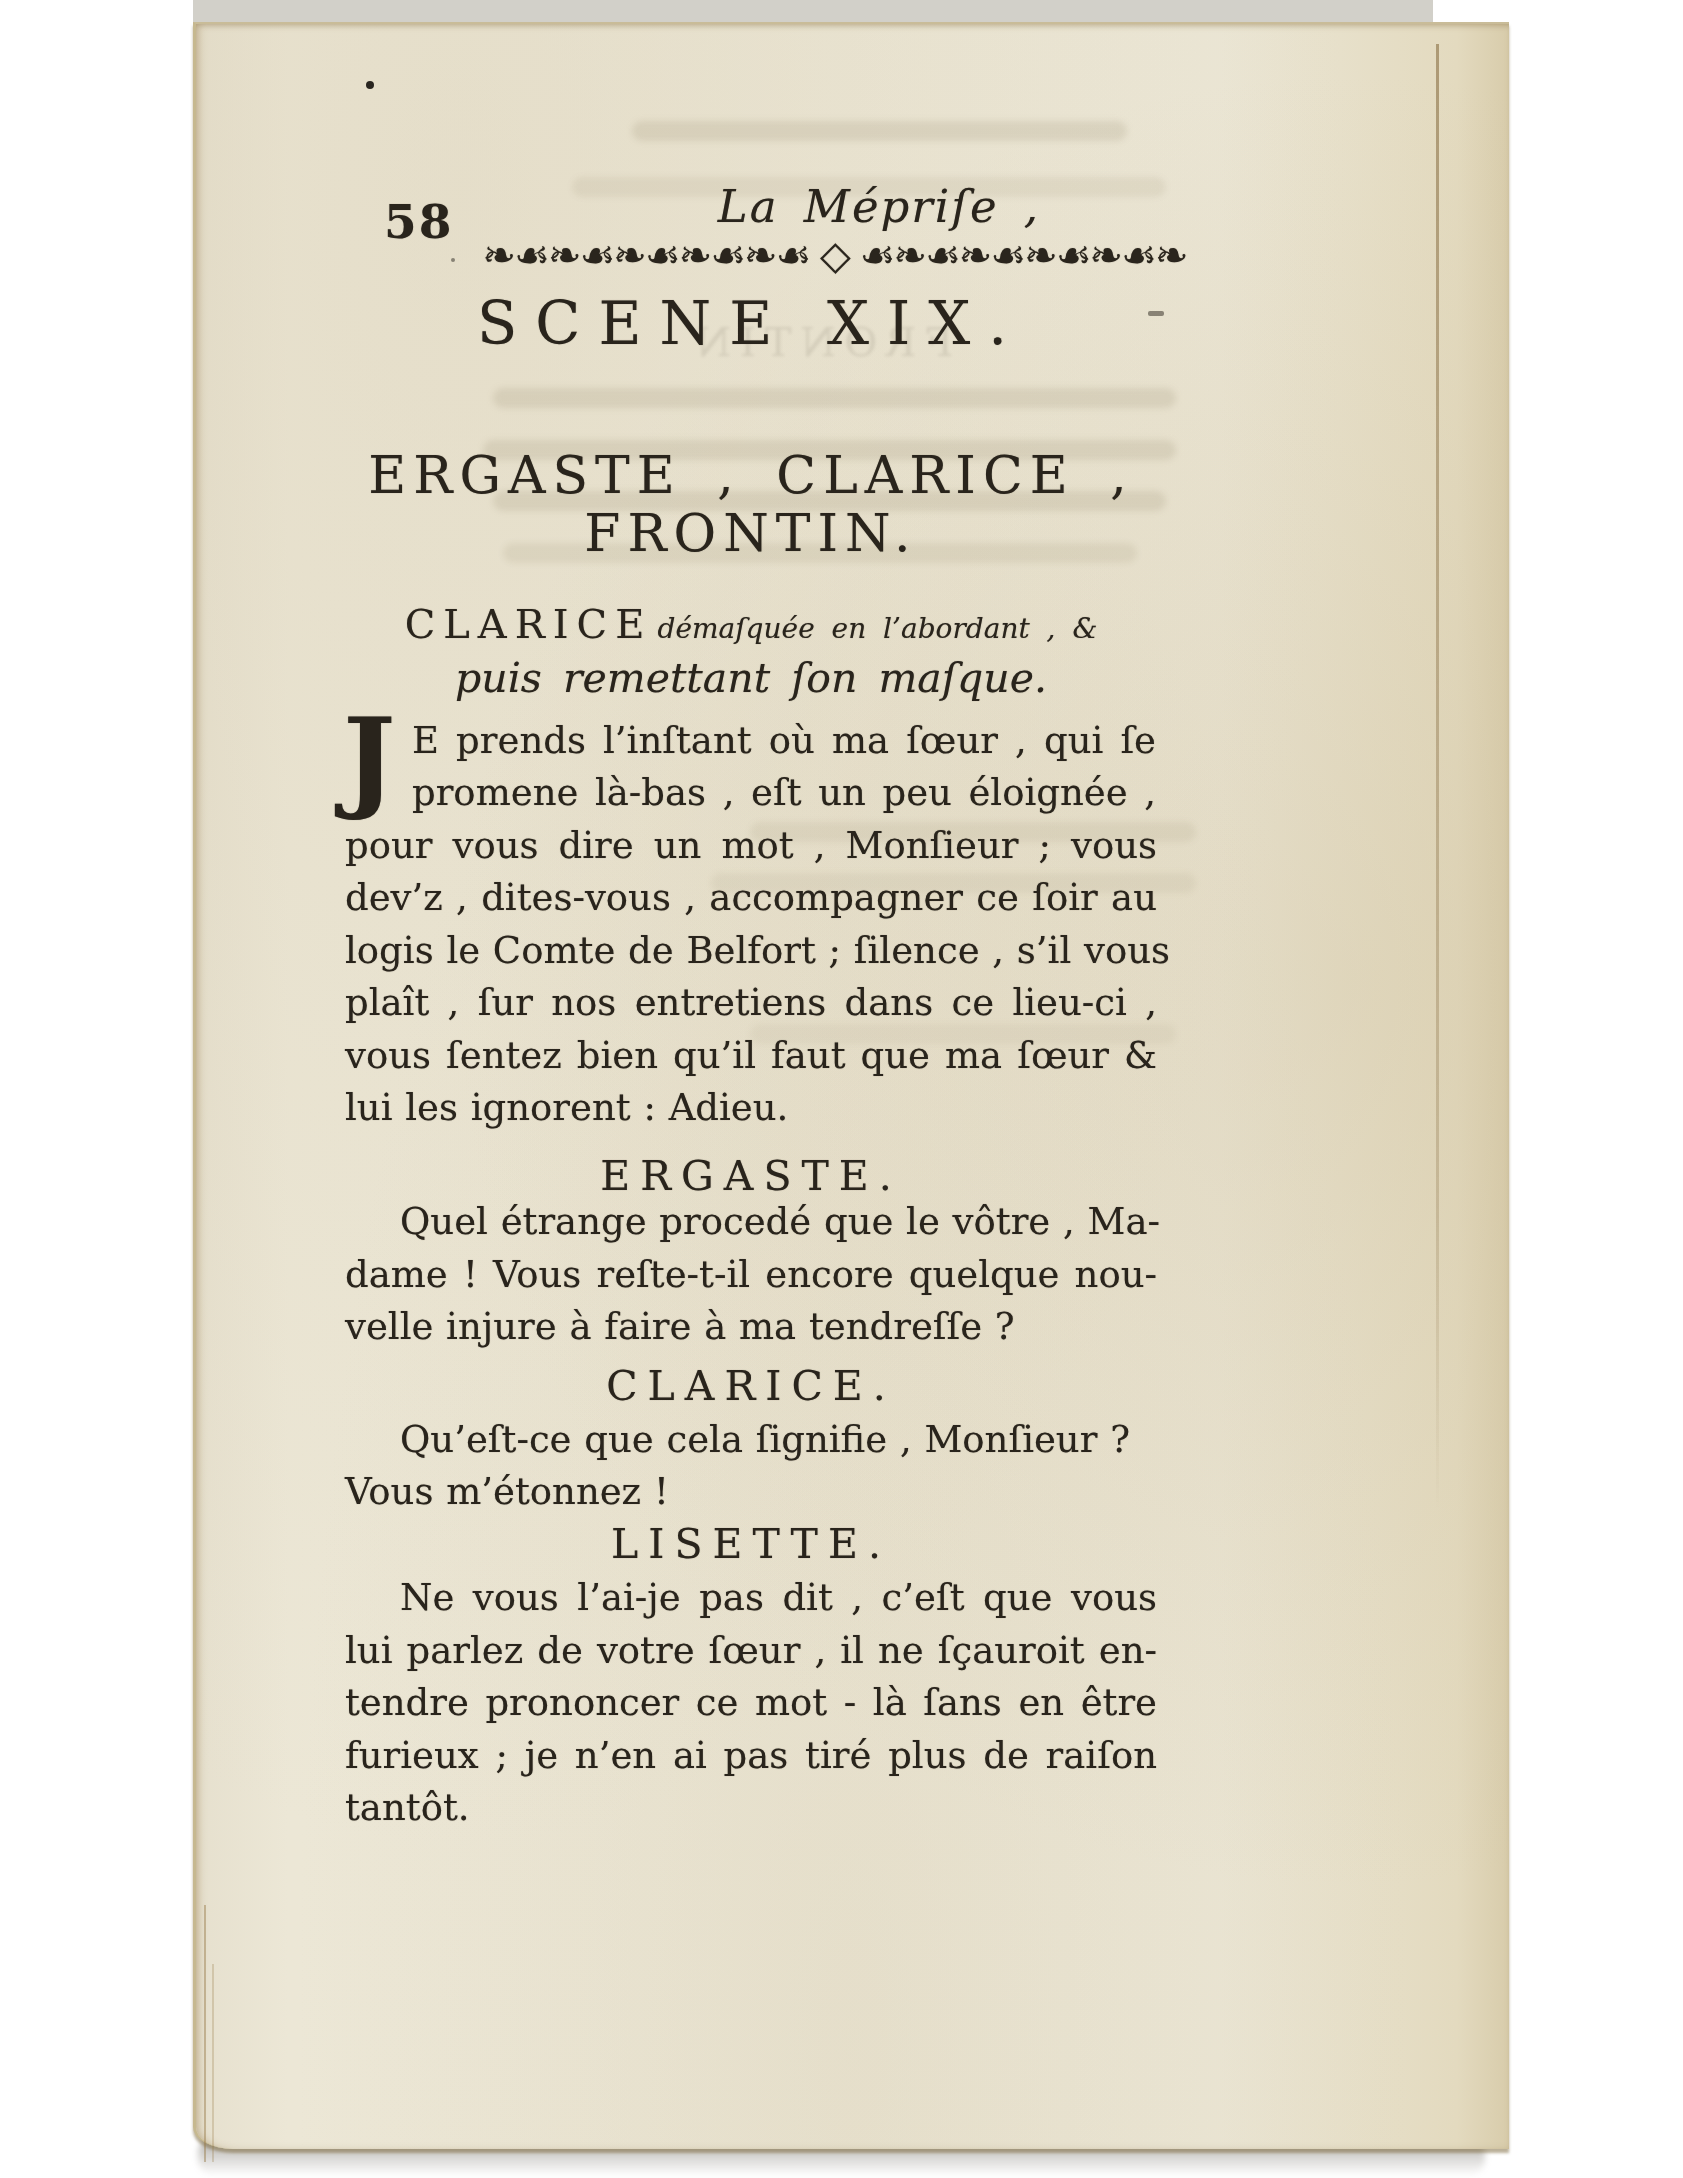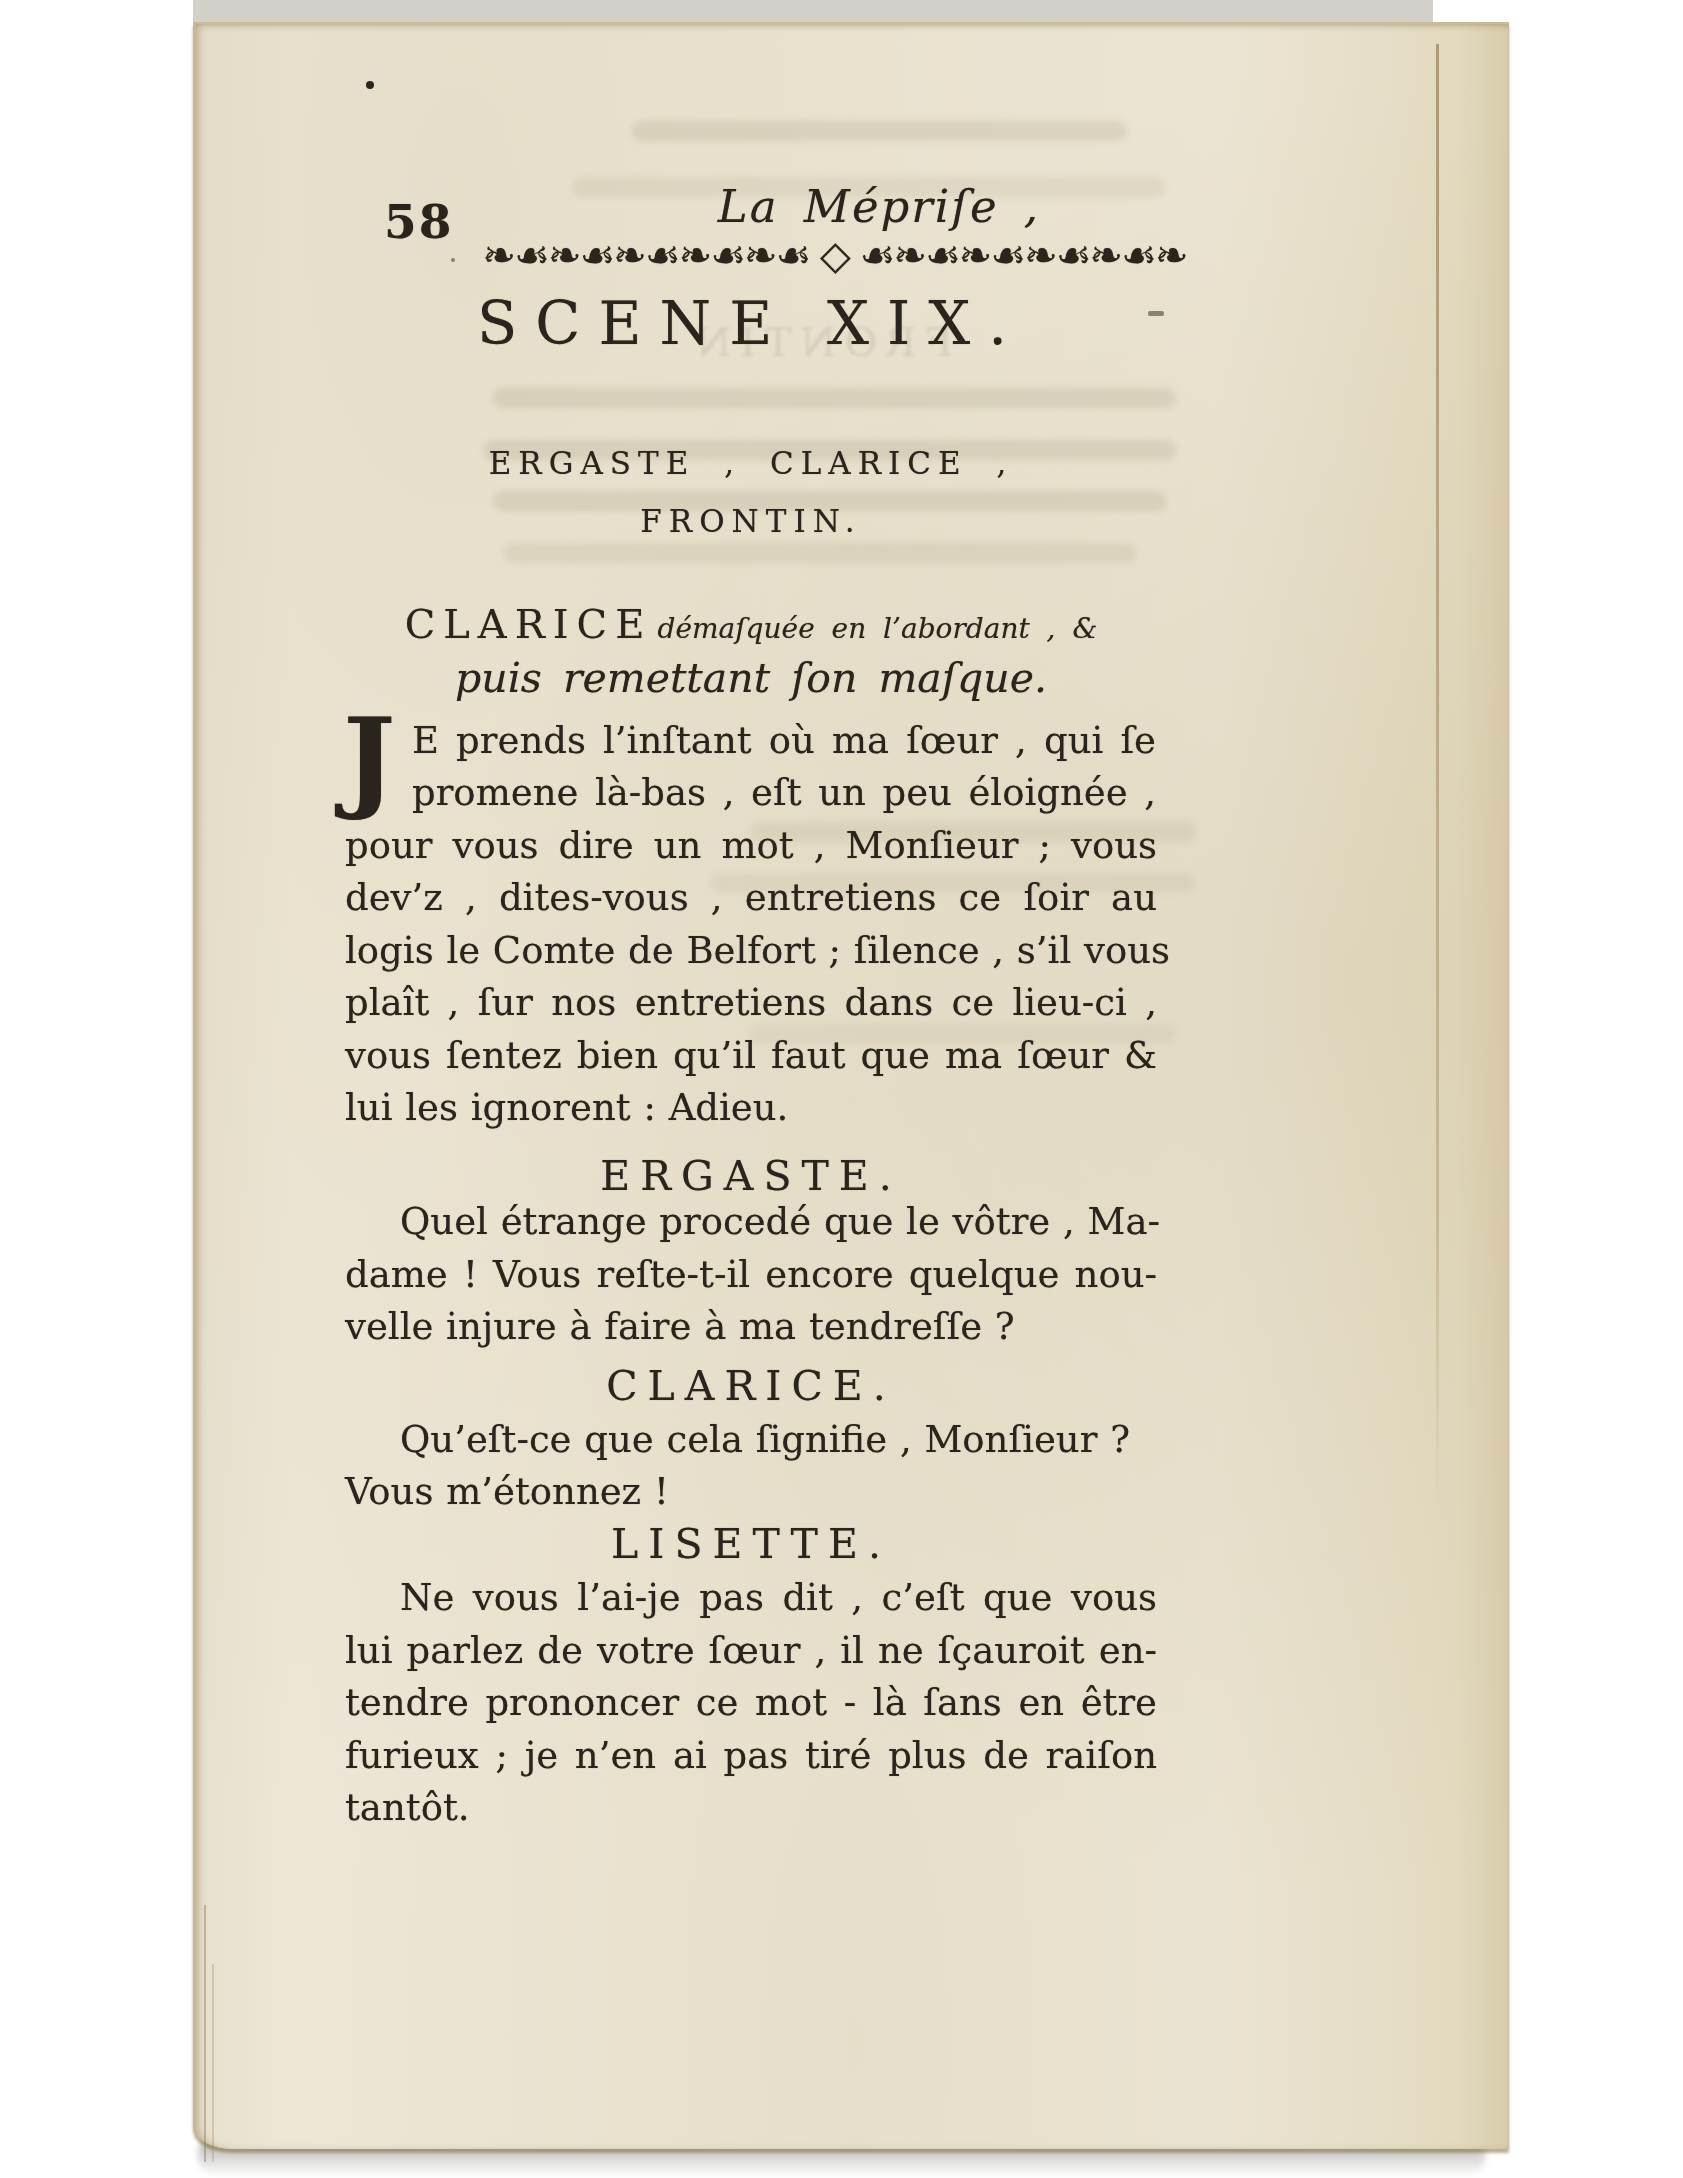--- a/index.html
+++ b/index.html
@@ -51,21 +51,21 @@
   .bl{font-size:37px;line-height:48px;word-spacing:1px;}
   .indent{text-indent:55px;}
   .pagenum{left:188px;top:170px;font-size:47px;font-weight:bold;letter-spacing:2px;}
   .running-title{left:366px;top:156px;width:634px;font-size:45px;font-style:italic;letter-spacing:2px;word-spacing:9px;}
   .ornament{
     left:213px;top:208px;width:851px;font-size:40px;letter-spacing:-2px;
     font-family:"DejaVu Sans",sans-serif;color:#2a251d;text-shadow:0 0 1px rgba(45,38,26,.5);
   }
   .scene-heading{left:149px;top:265px;width:812px;font-size:59px;letter-spacing:18px;}
   .scene-dash{left:952px;top:287px;width:16px;height:5px;background:#29241c;opacity:.5;border-radius:2px;}
-  .chars{left:149px;width:812px;font-size:31px;letter-spacing:7px;word-spacing:12px;}
+  .chars{left:149px;width:812px;font-size:52px;letter-spacing:7px;word-spacing:12px;}
   .chars1{top:421px;}
   .chars2{top:479px;}
   .sd1{left:149px;top:577px;width:812px;}
   .sd2{left:149px;top:630px;width:812px;font-size:41px;font-style:italic;word-spacing:8px;}
   .sd-speaker{position:static;font-size:40px;letter-spacing:8px;margin-top:16px;}
   .sd-it{position:static;font-size:28px;font-style:italic;word-spacing:8px;}
   .dropcap{left:147px;top:685px;font-size:111px;line-height:99px;font-weight:bold;}
   .speech-heading{left:149px;width:812px;font-size:41px;letter-spacing:10px;}
   .ghost-text{
     left:416px;top:295px;width:416px;font-size:40px;letter-spacing:9px;
@@ -118,21 +118,21 @@
   <div class="txt chars chars1 ctr">ERGASTE , CLARICE ,</div>
   <div class="txt chars chars2 ctr">FRONTIN.</div>
 
   <div class="txt sd1 ctr"><span class="sd-speaker">CLARICE</span> <span class="sd-it">démaſquée en l’abordant , &amp;</span></div>
   <div class="txt sd2 ctr">puis remettant ſon maſque.</div>
 
   <div class="txt dropcap">J</div>
   <div class="txt bl jst" style="left:216px;top:745px;width:744px;">promene là-bas , eſt un peu éloignée ,</div>
   <div class="txt bl jst" style="left:216px;top:693px;width:744px;">E prends l’inſtant où ma ſœur , qui ſe</div>
   <div class="txt bl jst" style="left:149px;top:798px;width:812px;">pour vous dire un mot , Monſieur ; vous</div>
-  <div class="txt bl jst" style="left:149px;top:850px;width:812px;">dev’z , dites-vous , entretiens ce ſoir au</div>
+  <div class="txt bl jst" style="left:149px;top:850px;width:812px;">dev’z , dites-vous , accompagner ce ſoir au</div>
   <div class="txt bl jst" style="left:149px;top:903px;width:812px;">logis le Comte de Belfort ; ſilence , s’il vous</div>
   <div class="txt bl jst" style="left:149px;top:955px;width:812px;">plaît , ſur nos entretiens dans ce lieu-ci ,</div>
   <div class="txt bl jst" style="left:149px;top:1008px;width:812px;">vous ſentez bien qu’il faut que ma ſœur &amp;</div>
   <div class="txt bl" style="left:149px;top:1060px;width:812px;">lui les ignorent : Adieu.</div>
 
   <div class="txt speech-heading ctr" style="top:1128px;">ERGASTE.</div>
   <div class="txt bl jst indent" style="left:149px;top:1174px;width:812px;">Quel étrange procedé que le vôtre , Ma-</div>
   <div class="txt bl jst" style="left:149px;top:1227px;width:812px;">dame ! Vous reſte-t-il encore quelque nou-</div>
   <div class="txt bl" style="left:149px;top:1279px;width:812px;">velle injure à faire à ma tendreſſe ?</div>
 

